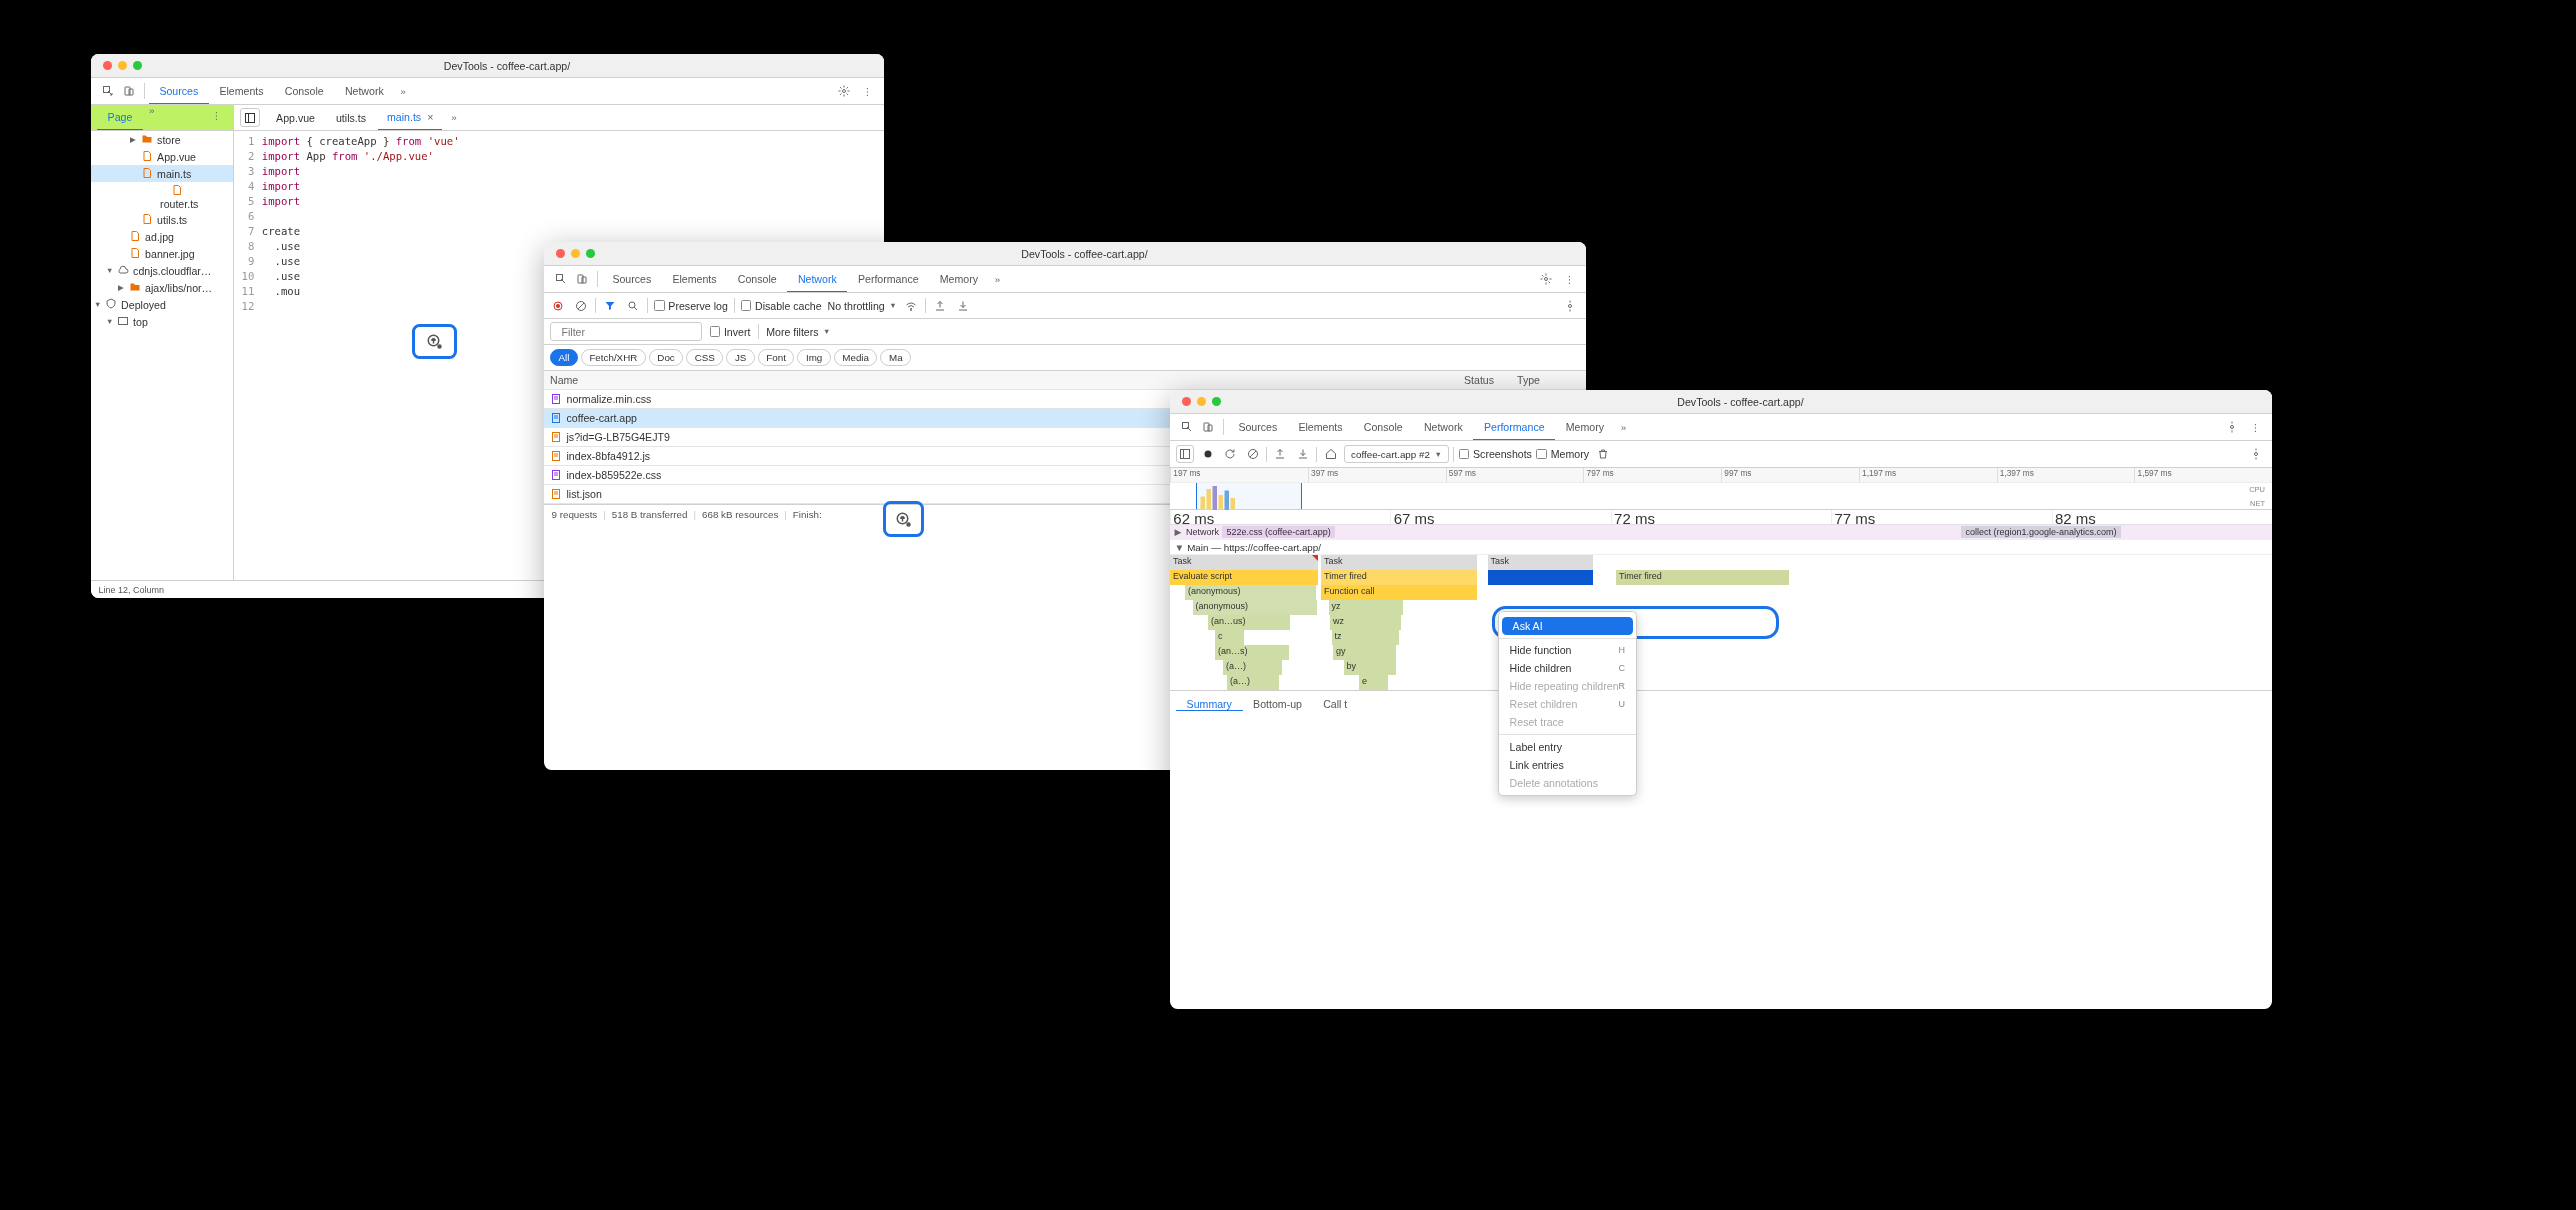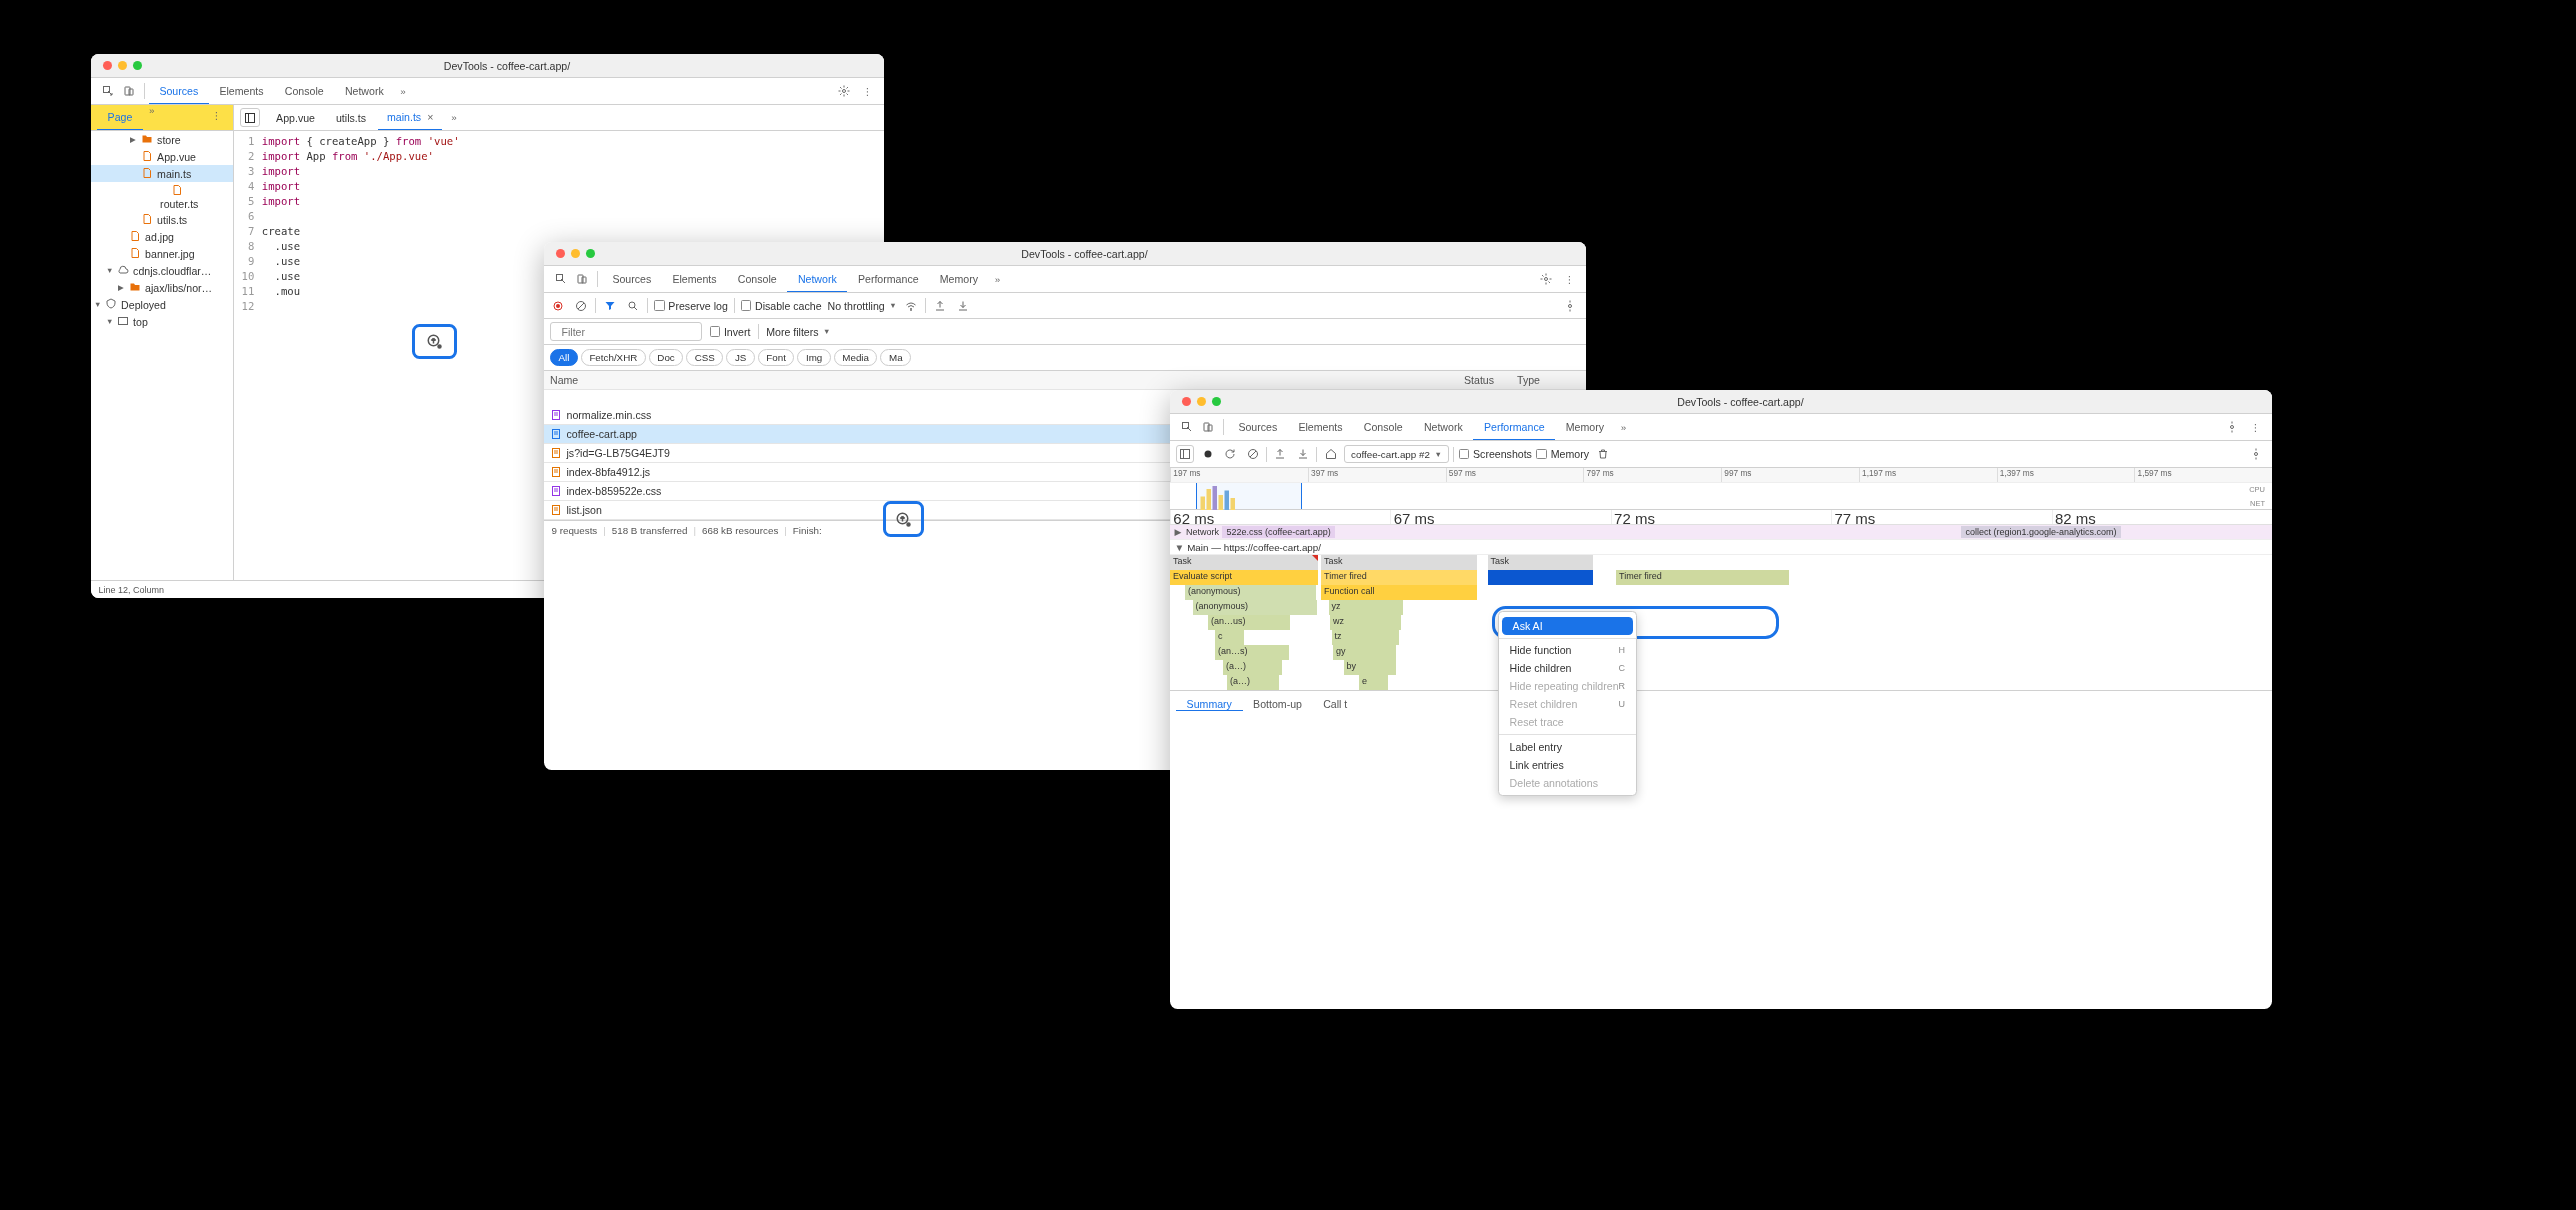--- a/index.html
+++ b/index.html
@@ -16,21 +16,21 @@
     .win-title { flex: 1; text-align: center; font-size: 10.6px; font-weight: 500; color: #333; }
     
     .toolbar { height: 27px; display: flex; align-items: center; border-bottom: 0.8px solid #d0d0d0; background: #fff; padding: 0 6px; }
     .toolbar-icon { width: 21px; height: 21px; display: flex; align-items: center; justify-content: center; cursor: pointer; color: #666; }
     .tab-list { display: flex; height: 100%; }
     .tab { padding: 0 10.6px; display: flex; align-items: center; cursor: pointer; font-size: 10.6px; color: #555; border-bottom: 1.5px solid transparent; }
     .tab.active { color: #1a73e8; border-bottom-color: #1a73e8; }
     .tab-more { padding: 0 6px; display: flex; align-items: center; color: #666; cursor: pointer; }
     .toolbar-right { margin-left: auto; display: flex; gap: 3px; }
     
-    .subtab-bar { height: 26px; display: flex; align-items: flex-start; border-bottom: 0.8px solid #d0d0d0; padding: 0 6px; background: #fde047; }
+    .subtab-bar { height: 26px; display: flex; align-items: flex-start; border-bottom: 0.8px solid #d0d0d0; padding: 0 6px; background: #bef264; }
     .subtab { padding: 0 10.6px; height: 100%; display: flex; align-items: center; gap: 4.5px; cursor: pointer; font-size: 10.6px; color: #555; border-bottom: 1.5px solid transparent; }
     .subtab.active { color: #1a73e8; border-bottom-color: #1a73e8; }
     .sidebar { width: 143px; border-right: 0.8px solid #d0d0d0; background: #fff; overflow: auto; }
     .tree-item { display: flex; align-items: center; padding: 1.5px 4.5px; cursor: pointer; font-size: 10.6px; }
     .tree-item .arrow { width: 10.6px; color: #666; font-size: 7.5px; }
     .tree-item .fi { margin-right: 4.5px; }
     .tree-item.selected { background: #cfe8fc; }
     
     .editor-tabs { height: 26px; display: flex; align-items: center; border-bottom: 0.8px solid #d0d0d0; padding: 0 6px; gap: 3px; }
     .ed-icon { width: 19.6px; height: 19.6px; border: 0.8px solid #ccc; border-radius: 3px; display: flex; align-items: center; justify-content: center; margin-right: 4.5px; }
@@ -55,21 +55,21 @@
     .chk { display: flex; align-items: center; gap: 3.8px; font-size: 10.6px; cursor: pointer; }
     .chk-box { width: 10.6px; height: 10.6px; border: 0.8px solid #888; border-radius: 1.5px; }
     .select-like { display: flex; align-items: center; gap: 4.5px; font-size: 10.6px; cursor: pointer; }
     
     .filter-bar { height: 26px; display: flex; align-items: center; padding: 0 6px; border-bottom: 0.8px solid #d0d0d0; gap: 7.5px; }
     .filter-input-box { display: flex; gap: 4.5px; border: 0.8px solid #ccc; border-radius: 3px; padding: 2.3px 6px; width: 152px; }
     .pill-row { height: 26px; display: flex; align-items: center; padding: 0 6px; gap: 3px; border-bottom: 0.8px solid #d0d0d0; }
     .pill { padding: 2.3px 7.5px; border: 0.8px solid #ccc; border-radius: 9px; font-size: 9.8px; cursor: pointer; white-space: nowrap; }
     .pill.active { background: #1a73e8; color: #fff; border-color: #1a73e8; }
     
-    .net-table { flex: 1; display: flex; flex-direction: column; gap: 16px; }
+    .net-table { flex: 1; display: flex; flex-direction: column; }
     .net-head, .net-row { display: flex; border-bottom: 0.8px solid #e5e5e5; font-size: 10.6px; }
     .net-head { background: #f7f7f7; font-weight: normal; color: #555; }
     .net-cell { padding: 3px 6px; overflow: hidden; text-overflow: ellipsis; white-space: nowrap; display: flex; align-items: center; gap: 4.5px; }
     .nc-name { flex: 1; }
     .nc-status { width: 53px; }
     .nc-type { width: 75px; }
     .net-row.selected { background: #cfe8fc; }
     
     .net-foot { height: 19.6px; border-top: 0.8px solid #d0d0d0; display: flex; align-items: center; padding: 0 7.5px; font-size: 9.8px; color: #555; }
     .nf-sep { margin: 0 6px; color: #ccc; }

